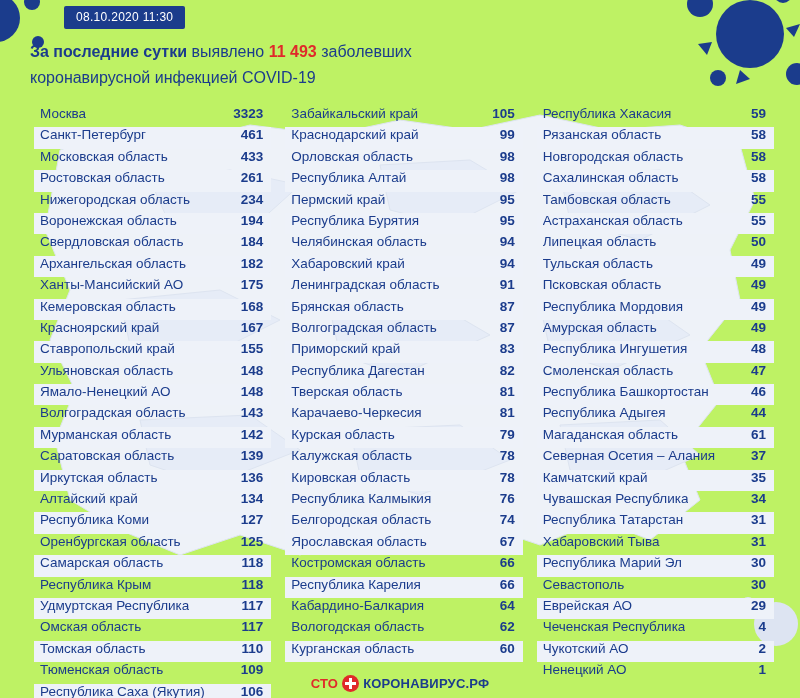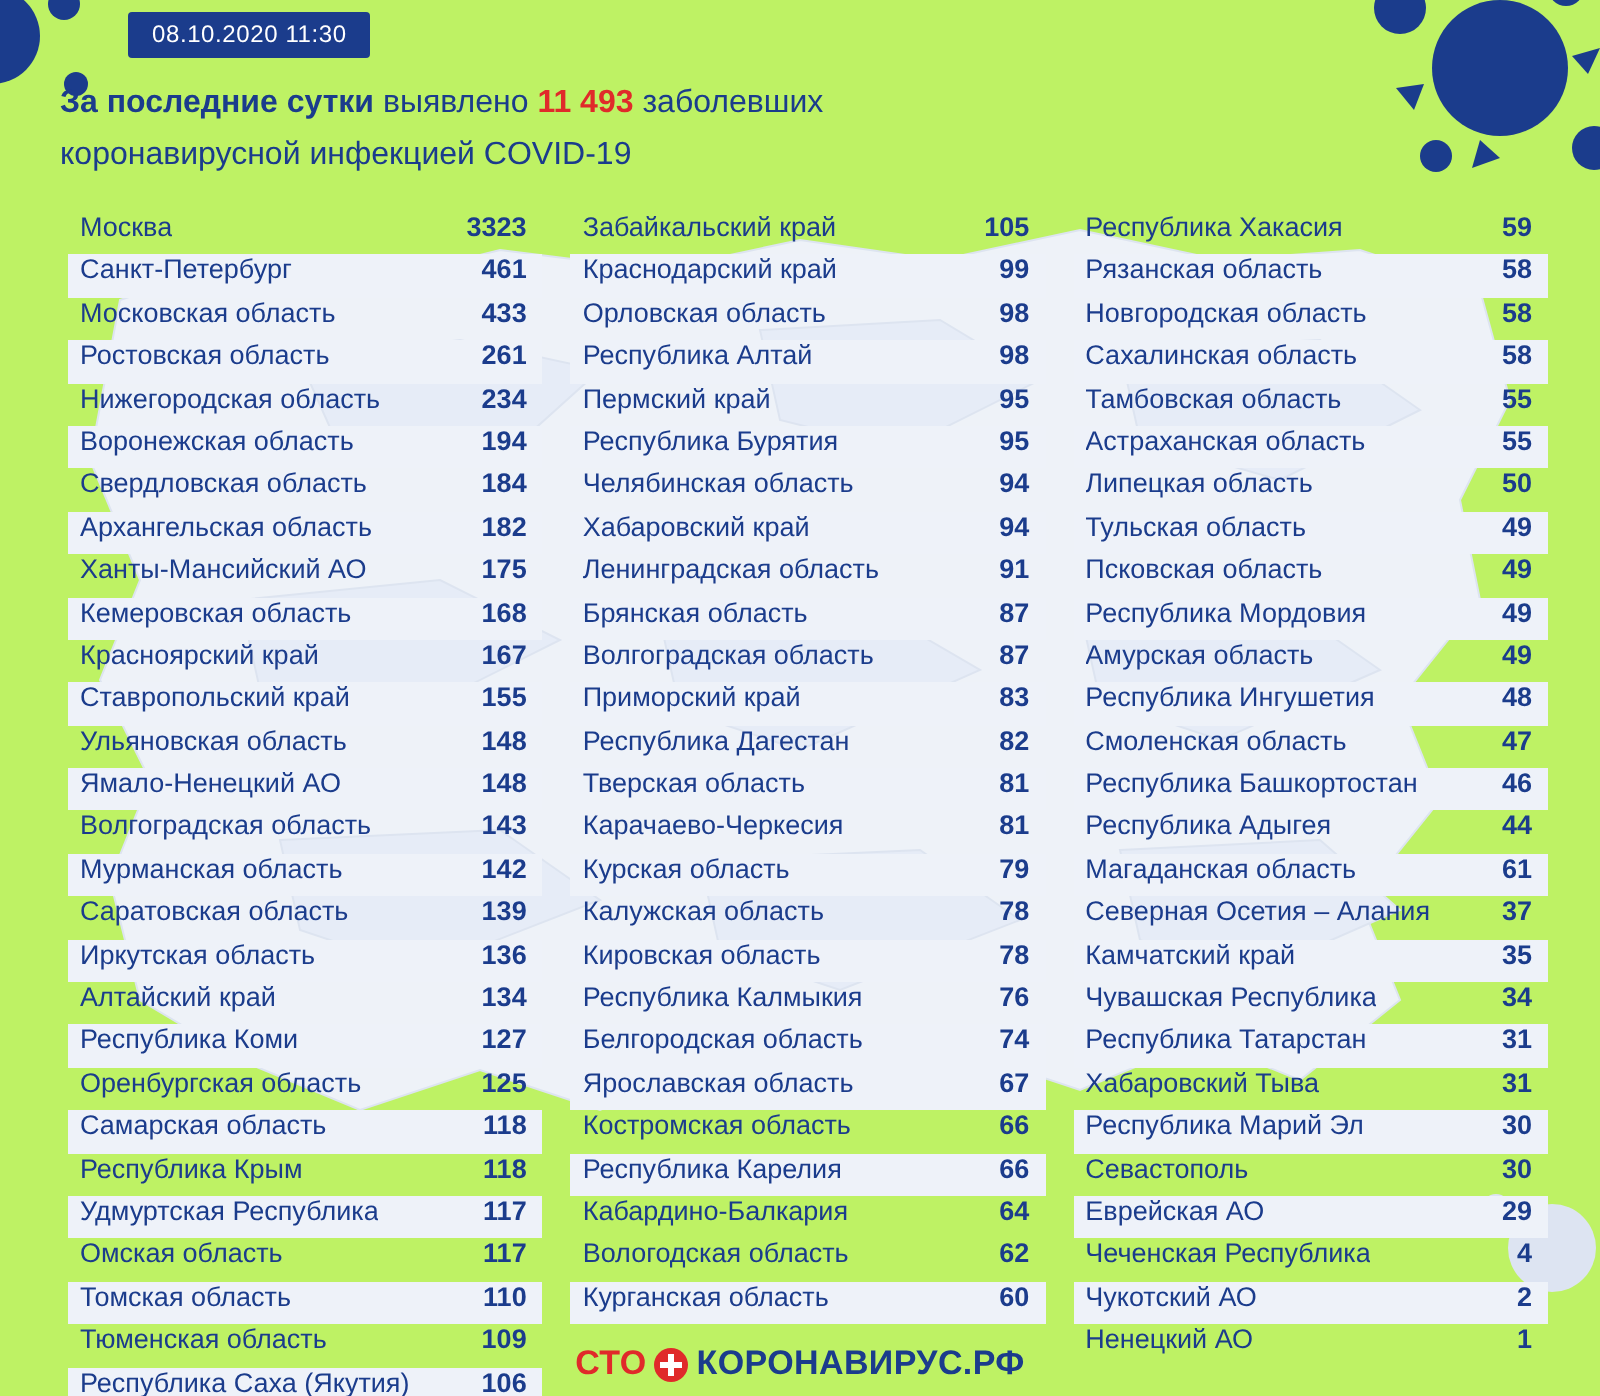--- a/index.html
+++ b/index.html
@@ -110,21 +110,21 @@
     width: 800px;
     z-index: 4;
     display: flex;
     justify-content: center;
     align-items: center;
   }
   .logo {
     display: flex;
     align-items: center;
     gap: 4px;
-    font-size: 17px;
+    font-size: 13px;
     font-weight: bold;
     color: #1b3c8c;
     letter-spacing: 0.2px;
   }
   .logo-mark {
     width: 17px;
     height: 17px;
     border-radius: 50%;
     background: #e02a2a;
     position: relative;

